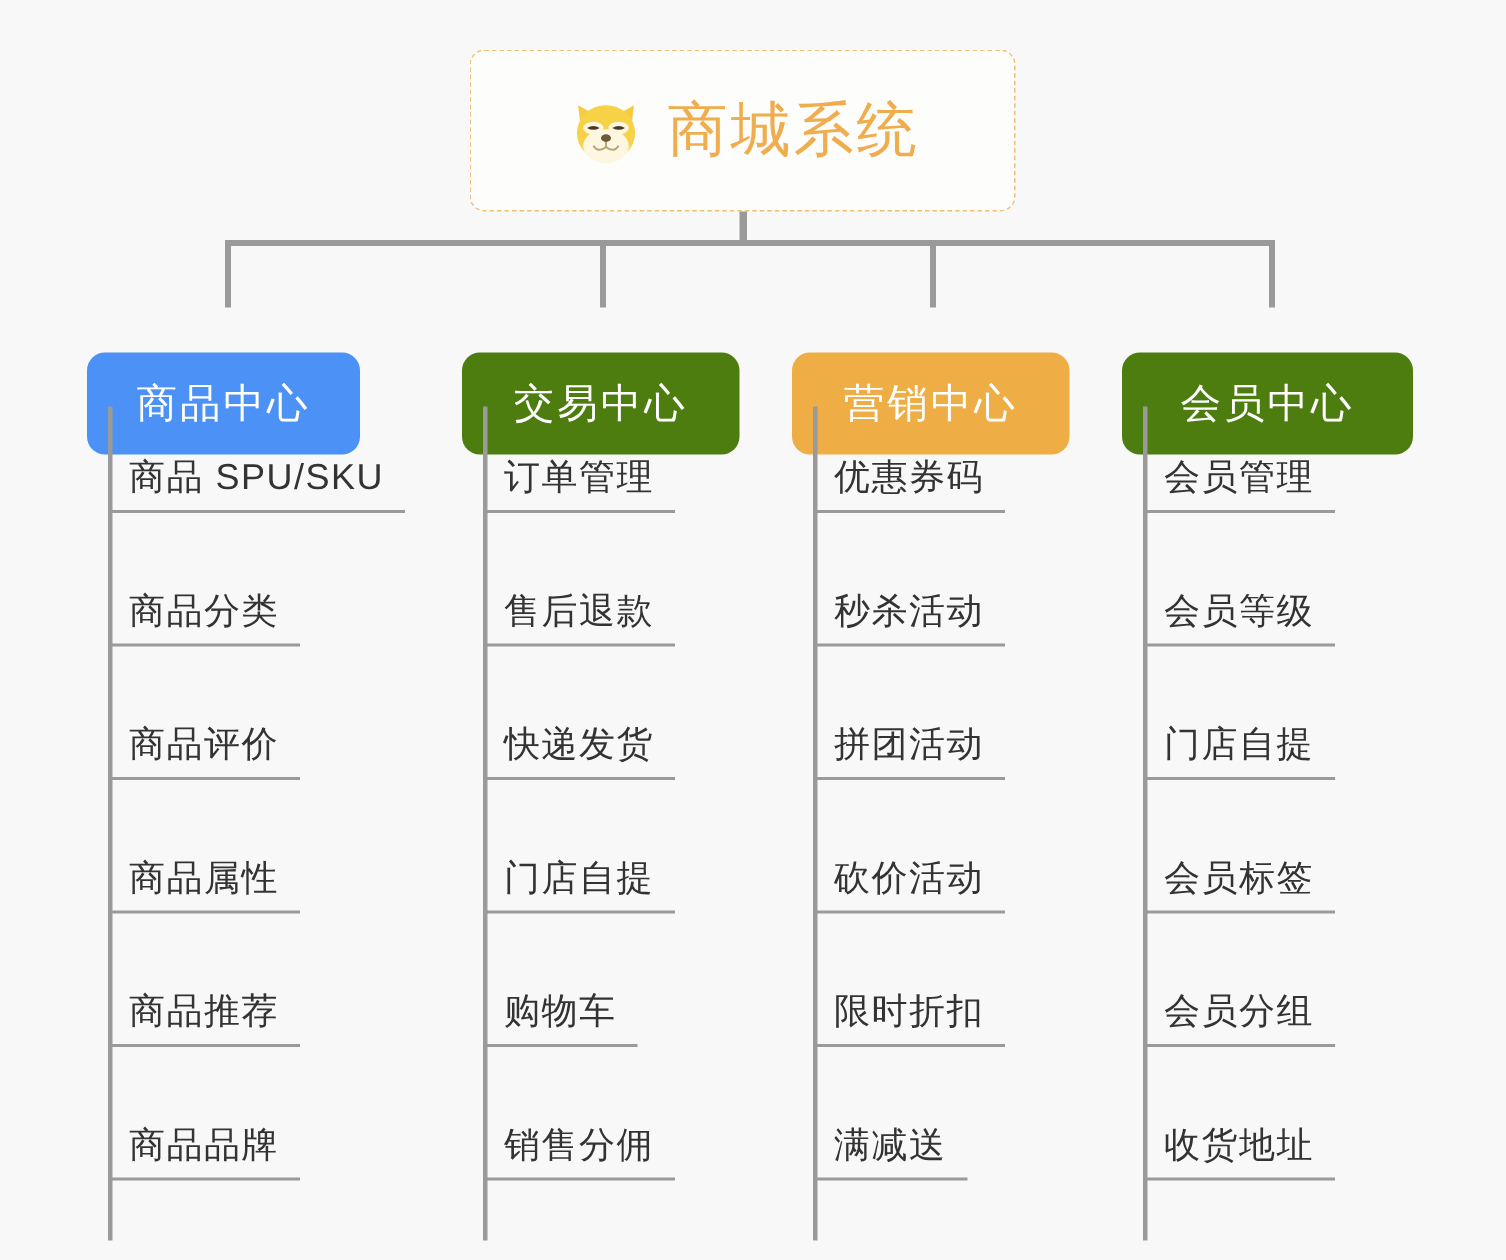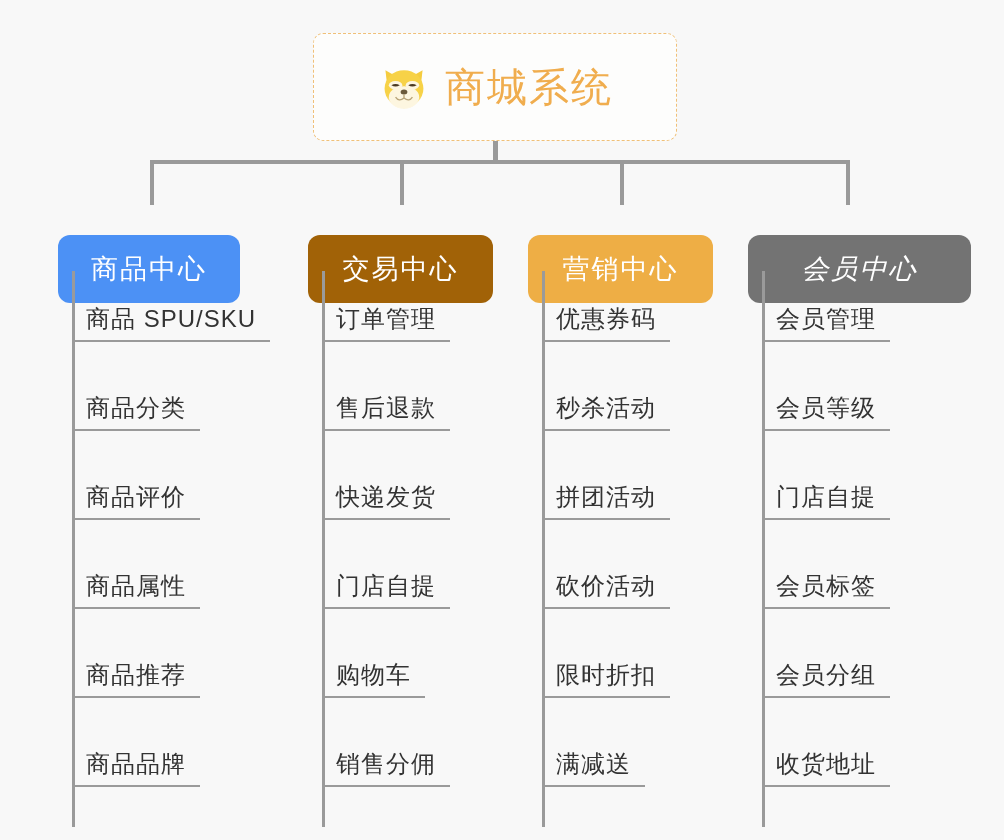--- a/index.html
+++ b/index.html
@@ -166,21 +166,21 @@
     </div>
     <div class="leaf" style="left:14px; top:424px;">
       <div class="leaf-inner">商品推荐</div>
     </div>
     <div class="leaf" style="left:14px; top:513px;justify-content:flex-end;">
       <div class="leaf-inner">商品品牌</div>
     </div>
   </div>
 
   <div class="column" style="left:308px; width:220px;">
-    <div class="cat-box" style="width:185px; background:#a16207;">
+    <div class="cat-box" style="width:185px; background:#4d7c0f;">
       <span>交易中心</span>
     </div>
     <div class="spine" style="left:14px; top:68px; height:556px;"></div>
 
     <div class="leaf" style="left:14px; top:68px;">
       <div class="leaf-inner">订单管理</div>
     </div>
     <div class="leaf" style="left:14px; top:157px;">
       <div class="leaf-inner">售后退款</div>
     </div>
@@ -218,21 +218,21 @@
     </div>
     <div class="leaf" style="left:14px; top:424px;">
       <div class="leaf-inner">限时折扣</div>
     </div>
     <div class="leaf" style="left:14px; top:513px;">
       <div class="leaf-inner">满减送</div>
     </div>
   </div>
 
   <div class="column" style="left:748px; width:220px;">
-    <div class="cat-box" style="width:223px; background:#737373;font-style:italic;">
+    <div class="cat-box" style="width:194px; background:#4d7c0f;">
       <span>会员中心</span>
     </div>
     <div class="spine" style="left:14px; top:68px; height:556px;"></div>
 
     <div class="leaf" style="left:14px; top:68px;">
       <div class="leaf-inner">会员管理</div>
     </div>
     <div class="leaf" style="left:14px; top:157px;">
       <div class="leaf-inner">会员等级</div>
     </div>

